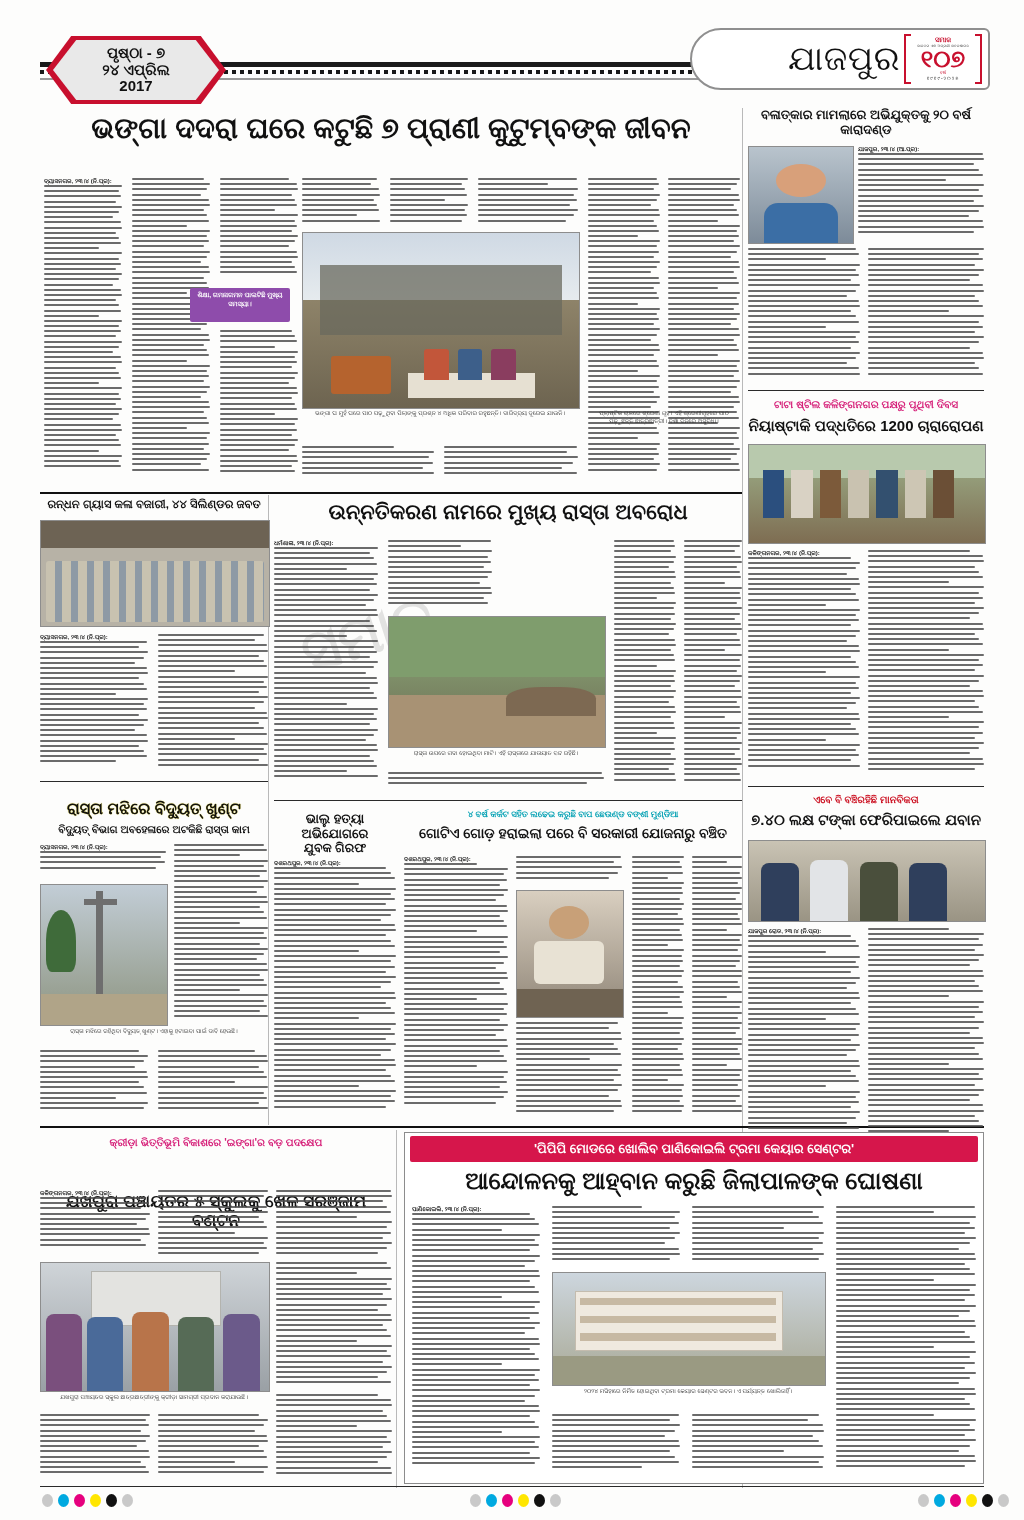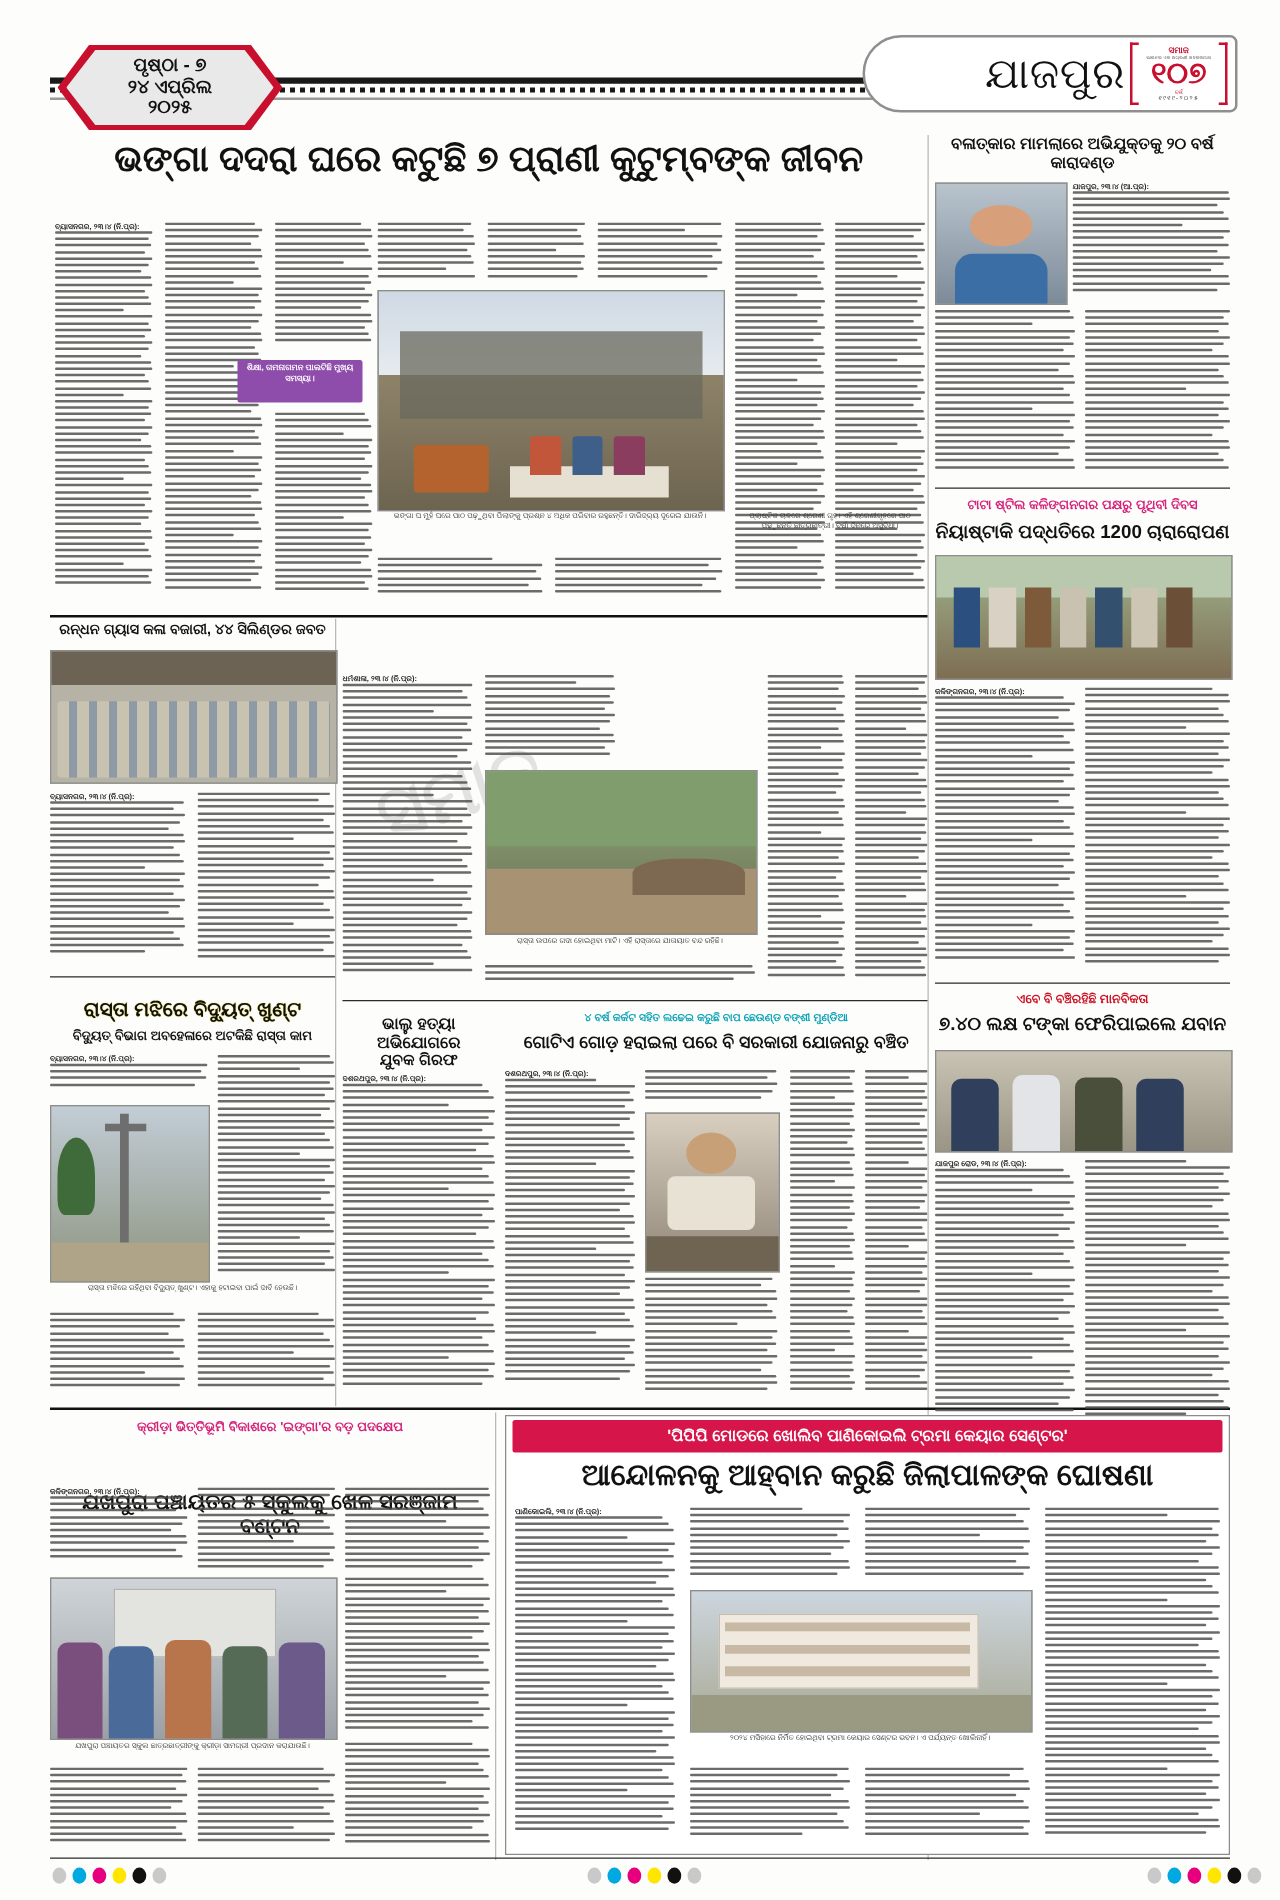--- a/index.html
+++ b/index.html
@@ -95,21 +95,21 @@
 
   <div class="masthead">
     <div class="mh-rule"></div>
     <div class="mh-rule2"></div>
     <div class="mh-rule3"></div>
 
     <div class="pagebadge">
       <div class="pagebadge-inner">
         <div>ପୃଷ୍ଠା - ୭</div>
         <div>୨୪ ଏପ୍ରିଲ</div>
-        <div>୨୦୨୫</div>
+        <div>2017</div>
       </div>
     </div>
 
     <div class="mh-title-wrap">
       <span class="mh-title">ଯାଜପୁର</span>
       <span class="mh-logo">
         <span class="brk brkL"></span>
         <span class="brk brkR"></span>
         <span class="topline">ସମାଜ</span>
         <span class="subline">ଭାରତର ଏକ ଅଗ୍ରଣୀ ଖବରକାଗଜ</span>
@@ -972,20 +972,23 @@
       <div class="line s2"></div>
       <div class="line s3"></div>
       <div class="line s6"></div>
       <div class="line s1"></div>
       <div class="line s2"></div>
       <div class="line s3"></div>
       <div class="line s4"></div>
       <div class="line s1"></div>
     </div>
 
+  <div class="box" style="left:274px;top:500px;width:468px;height:30px;">
+    <div class="hl" style="font-size:21px;">ଉନ୍ନତିକରଣ ନାମରେ ମୁଖ୍ୟ ରାସ୍ତା ଅବରୋଧ</div>
+  </div>
   <div class="bt" style="left:274px;top:540px;width:104px;height:248px;">
     <div class="lead">ଧର୍ମଶାଳା, ୨୩।୪ (ନି.ପ୍ର):</div>
   <div class="line s1"></div>
       <div class="line s4"></div>
       <div class="line s2"></div>
       <div class="line s3"></div>
       <div class="line s6"></div>
       <div class="line s1"></div>
       <div class="line s2"></div>
       <div class="line s3"></div>

